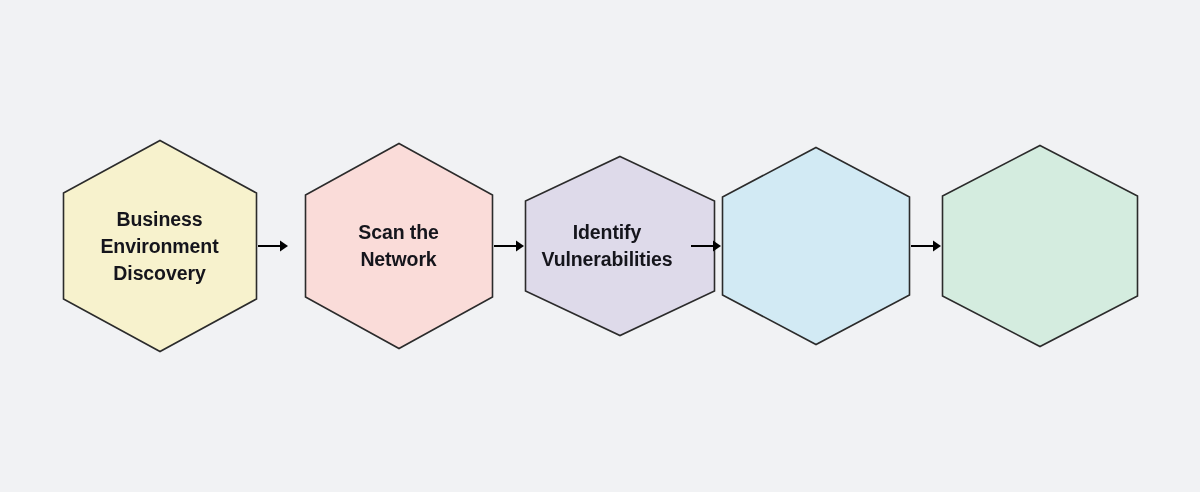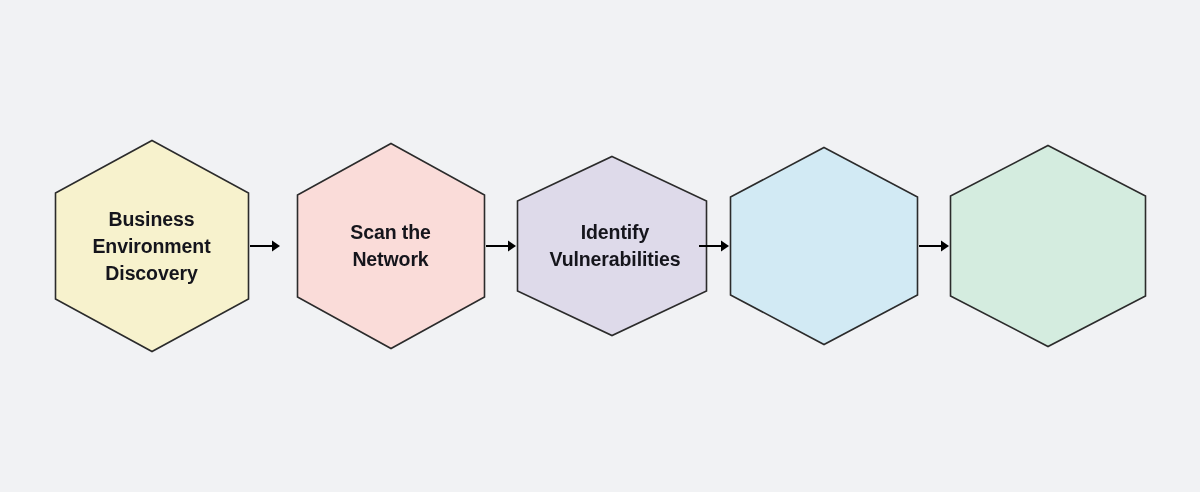--- a/index.html
+++ b/index.html
@@ -96,21 +96,21 @@
 Network</div>
     </div>
 
     <div class="connector" style="width:30px;height:20px;">
       <svg width="30" height="20" viewBox="0 0 30 20">
         <line x1="0" y1="10" x2="22" y2="10" stroke="#000000" stroke-width="2"></line>
         <polygon points="22,4.5 30,10 22,15.5" fill="#000000"></polygon>
       </svg>
     </div>
 
-    <div class="node" style="width:167px;height:182px;padding-left:16px;">
+    <div class="node" style="width:167px;height:182px;">
       <svg class="hex-svg" width="192" height="182" viewBox="0 0 192 182">
         <polygon points="96,1.5 190.5,46 190.5,136 96,180.5 1.5,136 1.5,46" fill="#dedaea" stroke="#2b2b2b" stroke-width="1.6" stroke-linejoin="miter"></polygon>
       </svg>
       <div class="hex-label">Identify
 Vulnerabilities</div>
     </div>
 
     <div class="connector" style="width:30px;height:20px;">
       <svg width="30" height="20" viewBox="0 0 30 20">
         <line x1="0" y1="10" x2="22" y2="10" stroke="#000000" stroke-width="2"></line>

